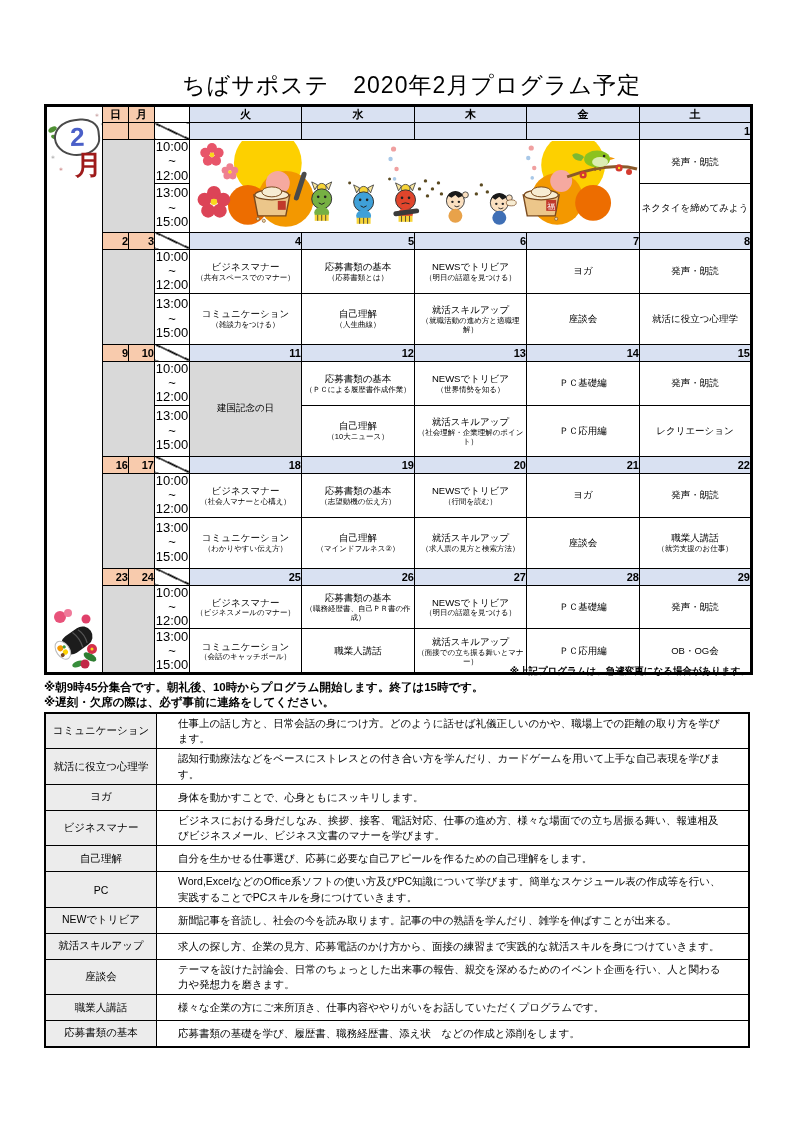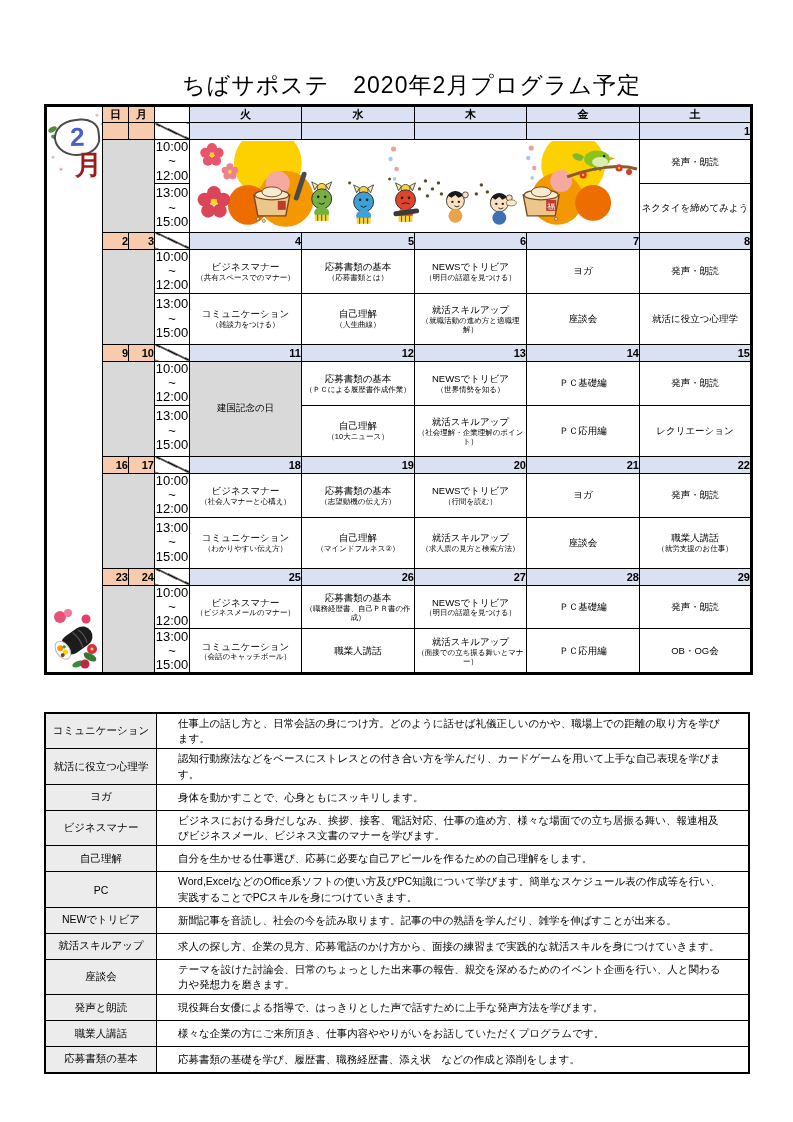--- a/index.html
+++ b/index.html
@@ -526,20 +526,25 @@
       <td class="prog">
             <div class="pt">ＰＣ応用編</div>
           </td>
       <td class="prog">
             <div class="pt">OB・OG会</div>
           </td>
     </tr>
   </tbody>
     </table>
 
+  <div class="note-right">※上記プログラムは、急遽変更になる場合があります。</div>
+  <div class="notes">
+    <div>※朝9時45分集合です。朝礼後、10時からプログラム開始します。終了は15時です。</div>
+    <div>※遅刻・欠席の際は、必ず事前に連絡をしてください。</div>
+  </div>
 
   <table class="legend">
     <tbody>
         <tr>
           <td class="lname">コミュニケーション</td>
           <td class="ldesc">仕事上の話し方と、日常会話の身につけ方。どのように話せば礼儀正しいのかや、職場上での距離の取り方を学びます。</td>
         </tr>
     <tr>
           <td class="lname">就活に役立つ心理学</td>
           <td class="ldesc">認知行動療法などをベースにストレスとの付き合い方を学んだり、カードゲームを用いて上手な自己表現を学びます。</td>
@@ -566,24 +571,20 @@
         </tr>
     <tr>
           <td class="lname">就活スキルアップ</td>
           <td class="ldesc">求人の探し方、企業の見方、応募電話のかけ方から、面接の練習まで実践的な就活スキルを身につけていきます。</td>
         </tr>
     <tr>
           <td class="lname">座談会</td>
           <td class="ldesc">テーマを設けた討論会、日常のちょっとした出来事の報告、親交を深めるためのイベント企画を行い、人と関わる力や発想力を磨きます。</td>
         </tr>
     <tr>
-          <td class="lname">発声と朗読</td>
-          <td class="ldesc">現役舞台女優による指導で、はっきりとした声で話すために上手な発声方法を学びます。</td>
-        </tr>
-    <tr>
           <td class="lname">職業人講話</td>
           <td class="ldesc">様々な企業の方にご来所頂き、仕事内容ややりがいをお話していただくプログラムです。</td>
         </tr>
     <tr>
           <td class="lname">応募書類の基本</td>
           <td class="ldesc">応募書類の基礎を学び、履歴書、職務経歴書、添え状　などの作成と添削をします。</td>
         </tr>
   </tbody>
     </table>
 

